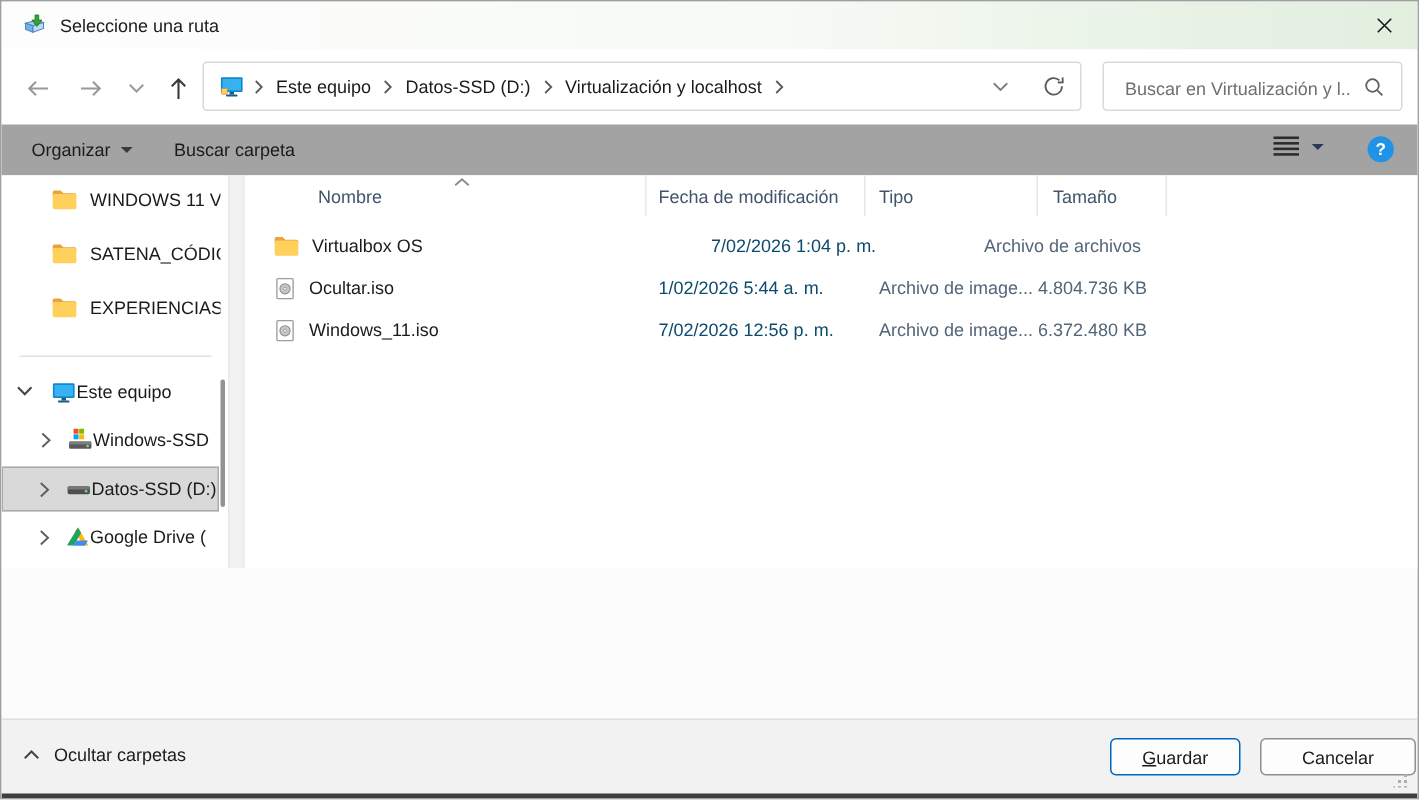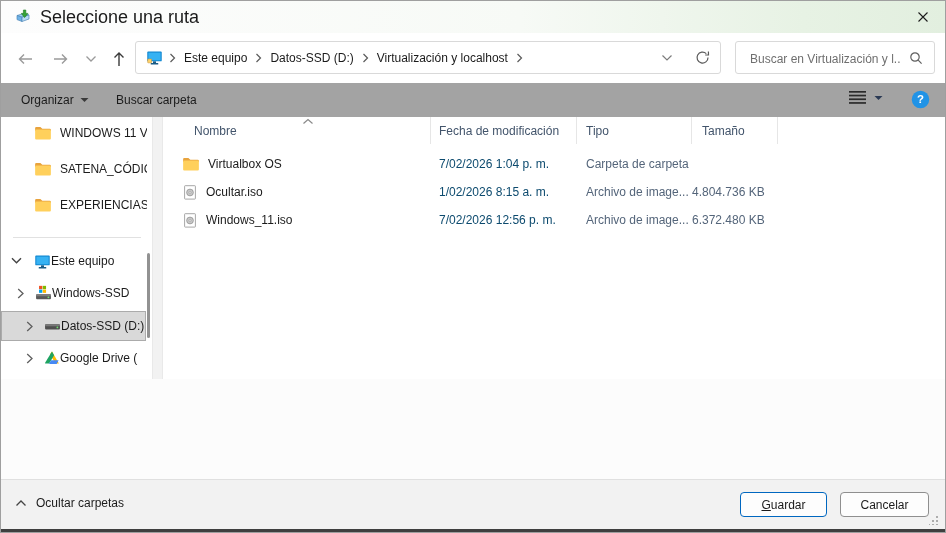--- a/index.html
+++ b/index.html
@@ -1,21 +1,21 @@
 <!DOCTYPE html>
 <html><head>
 <meta charset="utf-8">
 <style>
   html,body{margin:0;padding:0;background:#e8e8e8;font-family:"Liberation Sans",sans-serif;}
   .win{position:relative;width:944px;height:531px;border:1px solid #9f9f9f;background:#fff;overflow:hidden;font-size:12px;color:#1b1b1b;}
 
   
   .titlebar{position:absolute;left:0;top:0;right:0;height:32px;background:linear-gradient(90deg,#fdfdfd 0%,#f7faf6 55%,#e7f2e4 85%,#e2efdf 100%);display:flex;align-items:center;}
   .title-icon{margin-left:14px;width:16px;height:16px;flex:0 0 auto;}
-  .title-text{margin-left:9px;font-size:18px;color:#1b1b1b;}
+  .title-text{margin-left:9px;font-size:12px;color:#1b1b1b;}
   .close-btn{position:absolute;right:0;top:0;width:45px;height:31px;display:flex;align-items:center;justify-content:center;cursor:default;}
 
   
   .navbar{position:absolute;left:0;top:32px;right:0;height:50px;background:#fff;}
   .navbtn{position:absolute;top:12px;width:28px;height:28px;display:flex;align-items:center;justify-content:center;}
   .addressbar{position:absolute;left:134px;top:8px;width:586px;height:33px;border:1px solid #d9d9d9;border-radius:3px;background:#fff;display:flex;align-items:center;padding-left:10px;box-sizing:border-box;}
   .crumb{padding:0 2px;white-space:nowrap;color:#1b1b1b;}
   .crumb-sep{display:flex;align-items:center;padding:0 6px;}
   .address-right{position:absolute;right:10px;top:0;height:100%;display:flex;align-items:center;gap:22px;}
   .searchbox{position:absolute;left:734px;top:8px;width:200px;height:33px;border:1px solid #d9d9d9;border-radius:3px;background:#fff;box-sizing:border-box;}
@@ -38,42 +38,42 @@
   .side-sep{position:absolute;left:12px;top:120px;width:128px;height:1px;background:#e1e1e1;}
   .tree-row{position:absolute;left:0;width:145px;height:30px;display:flex;align-items:center;white-space:nowrap;overflow:hidden;box-sizing:border-box;}
   .tree-row.selected{background:#d9d9d9;border:1px solid #ababab;}
   .side-thumb{position:absolute;left:146px;top:136px;width:3px;height:85px;background:#929292;border-radius:2px;}
   .splitter{position:absolute;left:151px;top:0;width:11px;height:100%;background:#f2f2f2;border-left:1px solid #e9e9e9;border-right:1px solid #e9e9e9;box-sizing:border-box;}
 
   
   .filelist{position:absolute;left:163px;top:0;right:0;height:100%;background:#fff;}
   .lheader{position:absolute;left:0;top:0;right:0;height:27px;display:flex;color:#42546b;}
   .hcol{box-sizing:border-box;border-right:1px solid #e6e6e6;display:flex;align-items:center;height:27px;position:relative;}
-  .hcol.c-name{width:267px;padding-left:30px;}
+  .hcol.c-name{width:267px;padding-left:48px;}
   .hcol.c-date{width:146px;padding-left:8px;}
   .hcol.c-type{width:115px;padding-left:9px;}
   .hcol.c-size{width:86px;padding-left:10px;}
   .sort-caret{position:absolute;left:138px;top:1px;}
   .lrow{position:absolute;left:0;right:0;height:28px;display:flex;align-items:center;}
   .cell{box-sizing:border-box;white-space:nowrap;overflow:hidden;}
   .cell.c-name{width:267px;padding-left:18px;display:flex;align-items:center;gap:8px;color:#1b1b1b;}
   .cell.c-date{width:146px;padding-left:8px;color:#0c4a6e;}
   .cell.c-type{width:115px;padding-left:9px;color:#54657a;}
   .cell.c-size{width:86px;padding-right:18px;text-align:center;color:#54657a;}
 
   
   .fields{position:absolute;left:0;top:378px;right:0;height:100px;background:#fcfcfc;}
   .fld-label .u, .u{text-decoration:underline;}
 
   
   .footer{position:absolute;left:0;top:478px;right:0;bottom:0;background:#f2f2f2;border-top:1px solid #e0e0e0;}
   .hide-folders{position:absolute;left:14px;top:16px;display:flex;align-items:center;gap:9px;color:#1b1b1b;}
   .btn{position:absolute;top:12px;height:25px;border-radius:4px;background:#fdfdfd;display:flex;align-items:center;justify-content:center;font-size:12px;color:#1b1b1b;box-sizing:border-box;}
   .btn-save{left:739px;width:87px;border:1px solid #0067c0;}
-  .btn-cancel{left:839px;width:89px;border:1px solid #8f8f8f;}
+  .btn-cancel{left:839px;width:104px;border:1px solid #8f8f8f;}
   .grip{position:absolute;right:7px;bottom:7px;width:9px;height:9px;
         background:radial-gradient(circle 1px at 8px 1px,#adadad 95%,transparent),
                    radial-gradient(circle 1px at 8px 5px,#adadad 95%,transparent),
                    radial-gradient(circle 1px at 4px 5px,#adadad 95%,transparent),
                    radial-gradient(circle 1px at 8px 9px,#adadad 95%,transparent),
                    radial-gradient(circle 1px at 4px 9px,#adadad 95%,transparent),
                    radial-gradient(circle 1px at 0px 9px,#adadad 95%,transparent);}
   .bottombar{position:absolute;left:0;right:0;bottom:0;height:3px;background:#3f3f3f;}
 </style>
 </head>
@@ -235,21 +235,21 @@
           </svg>
         <svg style="margin-left:12px;" width="17" height="17" viewBox="0 0 16 16">
           <rect x="1.2" y="2.4" width="13.6" height="9.2" rx="0.8" fill="#0f85cf"></rect>
           <rect x="2.2" y="3.4" width="11.6" height="7.2" fill="#36b2f3"></rect>
           <rect x="6.6" y="11.6" width="2.8" height="1.6" fill="#1a5b85"></rect>
           <rect x="4.4" y="13.2" width="7.2" height="1.3" rx="0.5" fill="#1a5b85"></rect>
         </svg>
         <span class="lbl">Este equipo</span>
       </div>
 
-      <div class="tree-row" style="top:161px;padding-left:16px;">
+      <div class="tree-row" style="top:161px;padding-left:26px;">
         <svg width="8" height="11" viewBox="0 0 8 11">
             <path d="M1.2 1 L6 5.5 L1.2 10" fill="none" stroke="#5f5f5f" stroke-width="1.3"></path>
           </svg>
         <svg style="margin-left:10px;" width="17" height="17" viewBox="0 0 16 16">
           <rect x="3.8" y="0.8" width="3.1" height="3.1" fill="#f25022"></rect>
           <rect x="7.3" y="0.8" width="3.1" height="3.1" fill="#7fba00"></rect>
           <rect x="3.8" y="4.3" width="3.1" height="3.1" fill="#00a4ef"></rect>
           <rect x="7.3" y="4.3" width="3.1" height="3.1" fill="#ffb900"></rect>
           <rect x="1" y="8.8" width="14" height="4.6" rx="0.9" fill="#595959"></rect>
           <rect x="1" y="8.8" width="14" height="1.9" rx="0.9" fill="#7d7d7d"></rect>
@@ -299,43 +299,43 @@
             <span>Fecha de modificación</span>
           </div>
         <div class="hcol c-type">
             <span>Tipo</span>
           </div>
         <div class="hcol c-size">
             <span>Tamaño</span>
           </div>
       </div>
 
-      <div class="lrow" style="top:33px;">
+      <div class="lrow" style="top:33px;gap:35px;">
         <div class="cell c-name">
           <svg width="18" height="16" viewBox="0 0 16 14">
             <path d="M1 2.6 a1 1 0 0 1 1-1 h3.7 l1.7 1.7 h6.6 a1 1 0 0 1 1 1 v1 H1 Z" fill="#e8a33d"></path>
             <rect x="1" y="3.8" width="14" height="9" rx="1" fill="#ffd05c"></rect>
           </svg>
           <span>Virtualbox OS</span>
         </div>
         <div class="cell c-date">7/02/2026 1:04 p. m.</div>
-        <div class="cell c-type">Carpeta de carpeta</div>
+        <div class="cell c-type">Archivo de archivos</div>
         <div class="cell c-size"></div>
       </div>
 
       <div class="lrow" style="top:61px;">
         <div class="cell c-name">
           <svg width="16" height="17" viewBox="0 0 16 16">
             <rect x="2.6" y="1.2" width="10.8" height="13.4" rx="0.6" fill="#ffffff" stroke="#9d9d9d" stroke-width="0.9"></rect>
             <circle cx="8" cy="8" r="3.4" fill="#c7c7c7" stroke="#8d8d8d" stroke-width="0.7"></circle>
             <circle cx="8" cy="8" r="1" fill="#f2f2f2" stroke="#8d8d8d" stroke-width="0.5"></circle>
           </svg>
           <span>Ocultar.iso</span>
         </div>
-        <div class="cell c-date">1/02/2026 8:15 a. m.</div>
+        <div class="cell c-date">1/02/2026 5:44 a. m.</div>
         <div class="cell c-type">Archivo de image...</div>
         <div class="cell c-size">4.804.736 KB</div>
       </div>
 
       <div class="lrow" style="top:89px;">
         <div class="cell c-name">
           <svg width="16" height="17" viewBox="0 0 16 16">
             <rect x="2.6" y="1.2" width="10.8" height="13.4" rx="0.6" fill="#ffffff" stroke="#9d9d9d" stroke-width="0.9"></rect>
             <circle cx="8" cy="8" r="3.4" fill="#c7c7c7" stroke="#8d8d8d" stroke-width="0.7"></circle>
             <circle cx="8" cy="8" r="1" fill="#f2f2f2" stroke="#8d8d8d" stroke-width="0.5"></circle>

